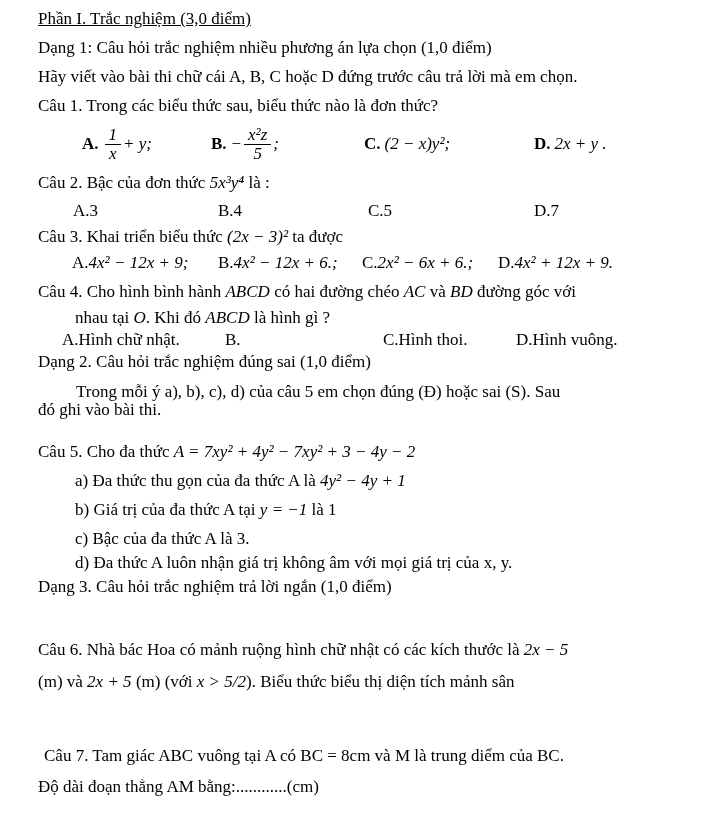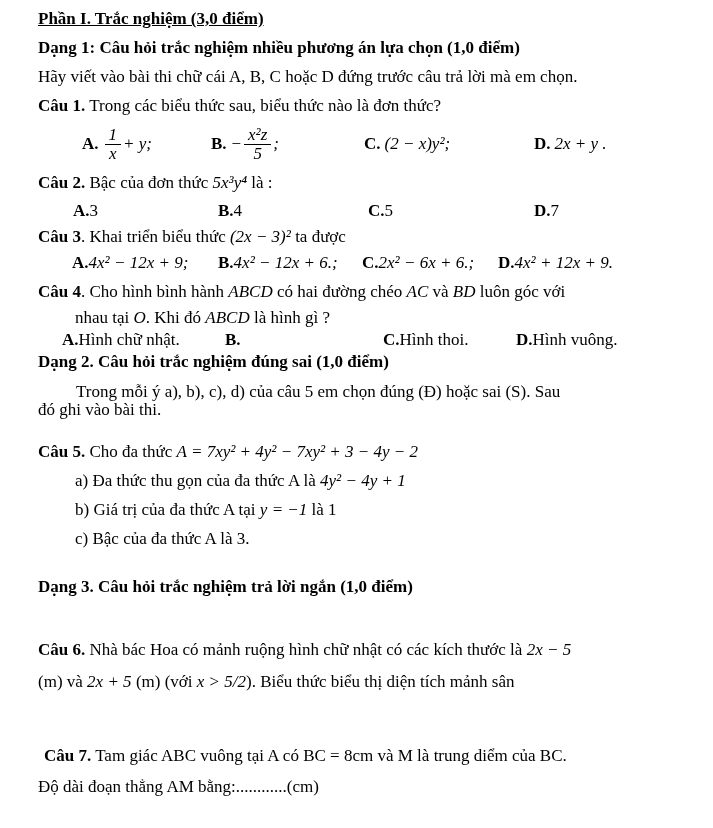--- a/index.html
+++ b/index.html
@@ -7,21 +7,21 @@
     position:relative;
     width:713px; height:828px;
     background:#ffffff;
     color:#000;
     font-family:"Liberation Serif", serif;
     font-size:17px;
     line-height:22px;
     overflow:hidden;
   }
   .line { position:absolute; white-space:nowrap; }
-  .b { font-weight:bold; }
+  .b { font-weight:normal; }
   .u { text-decoration:underline; }
   .mi { font-style:italic; }
   .opt { position:absolute; top:0; display:flex; align-items:center; }
   .optlbl { font-weight:bold; margin-right:4px; }
   .frac { display:inline-block; vertical-align:middle; text-align:center; line-height:1.05; font-style:italic; margin:0 2px; }
   .frac .fn { display:block; padding:0 4px; border-bottom:1px solid #000; }
   .frac .fd { display:block; padding:0 4px; }
   .row { position:absolute; left:0; width:713px; }
 </style>
 </head>
@@ -106,21 +106,21 @@
       <span class="b">C.</span>
       <span class="mi"> 2x² − 6x + 6.;</span>
     </span>
     <span class="opt" style="left:498px;">
       <span class="b">D.</span>
       <span class="mi"> 4x² + 12x + 9.</span>
     </span>
   </div>
 
   <div class="line" style="top:281px; left:38px;">
-    <span class="b">Câu 4</span><span>. Cho hình bình hành </span><span class="mi">ABCD</span><span> có hai đường chéo </span><span class="mi">AC</span><span> và </span><span class="mi">BD</span><span> luôn góc với</span>
+    <span class="b">Câu 4</span><span>. Cho hình bình hành </span><span class="mi">ABCD</span><span> có hai đường chéo </span><span class="mi">AC</span><span> và </span><span class="mi">BD</span><span> đường góc với</span>
   </div>
   <div class="line" style="top:307px; left:75px;">
     <span>nhau tại </span><span class="mi">O</span><span>. Khi đó </span><span class="mi">ABCD</span><span> là hình gì ?</span>
   </div>
 
   <div class="row" style="top:329px; height:22px;">
     <span class="opt" style="left:62px;">
       <span class="b">A.</span>
       <span> Hình chữ nhật.</span>
     </span>
@@ -146,20 +146,23 @@
   </div>
   <div class="line" style="top:470px; left:75px;">
     <span>a)</span><span> Đa thức thu gọn của đa thức A là </span><span class="mi">4y² − 4y + 1</span>
   </div>
   <div class="line" style="top:499px; left:75px;">
     <span>b)</span><span> Giá trị của đa thức A tại </span><span class="mi">y = −1</span><span> là 1</span>
   </div>
   <div class="line" style="top:528px; left:75px;">
     <span>c)</span><span> Bậc của đa thức A là 3.</span>
   </div>
+  <div class="line" style="top:552px; left:75px;">
+    <span>d)</span><span> Đa thức A luôn nhận giá trị không âm với mọi giá trị của x, y.</span>
+  </div>
 
   <div class="line b" style="top:576px; left:38px;">Dạng 3. Câu hỏi trắc nghiệm trả lời ngắn (1,0 điểm)</div>
 
   <div class="line" style="top:639px; left:38px;">
     <span class="b">Câu 6.</span><span> Nhà bác Hoa có mảnh ruộng hình chữ nhật có các kích thước là </span><span class="mi">2x − 5</span>
   </div>
   <div class="line" style="top:671px; left:38px;">
     <span>(m) và </span><span class="mi">2x + 5</span><span> (m) (với </span><span class="mi">x &gt; 5/2</span><span>). Biểu thức biểu thị diện tích mảnh sân</span>
   </div>
 

